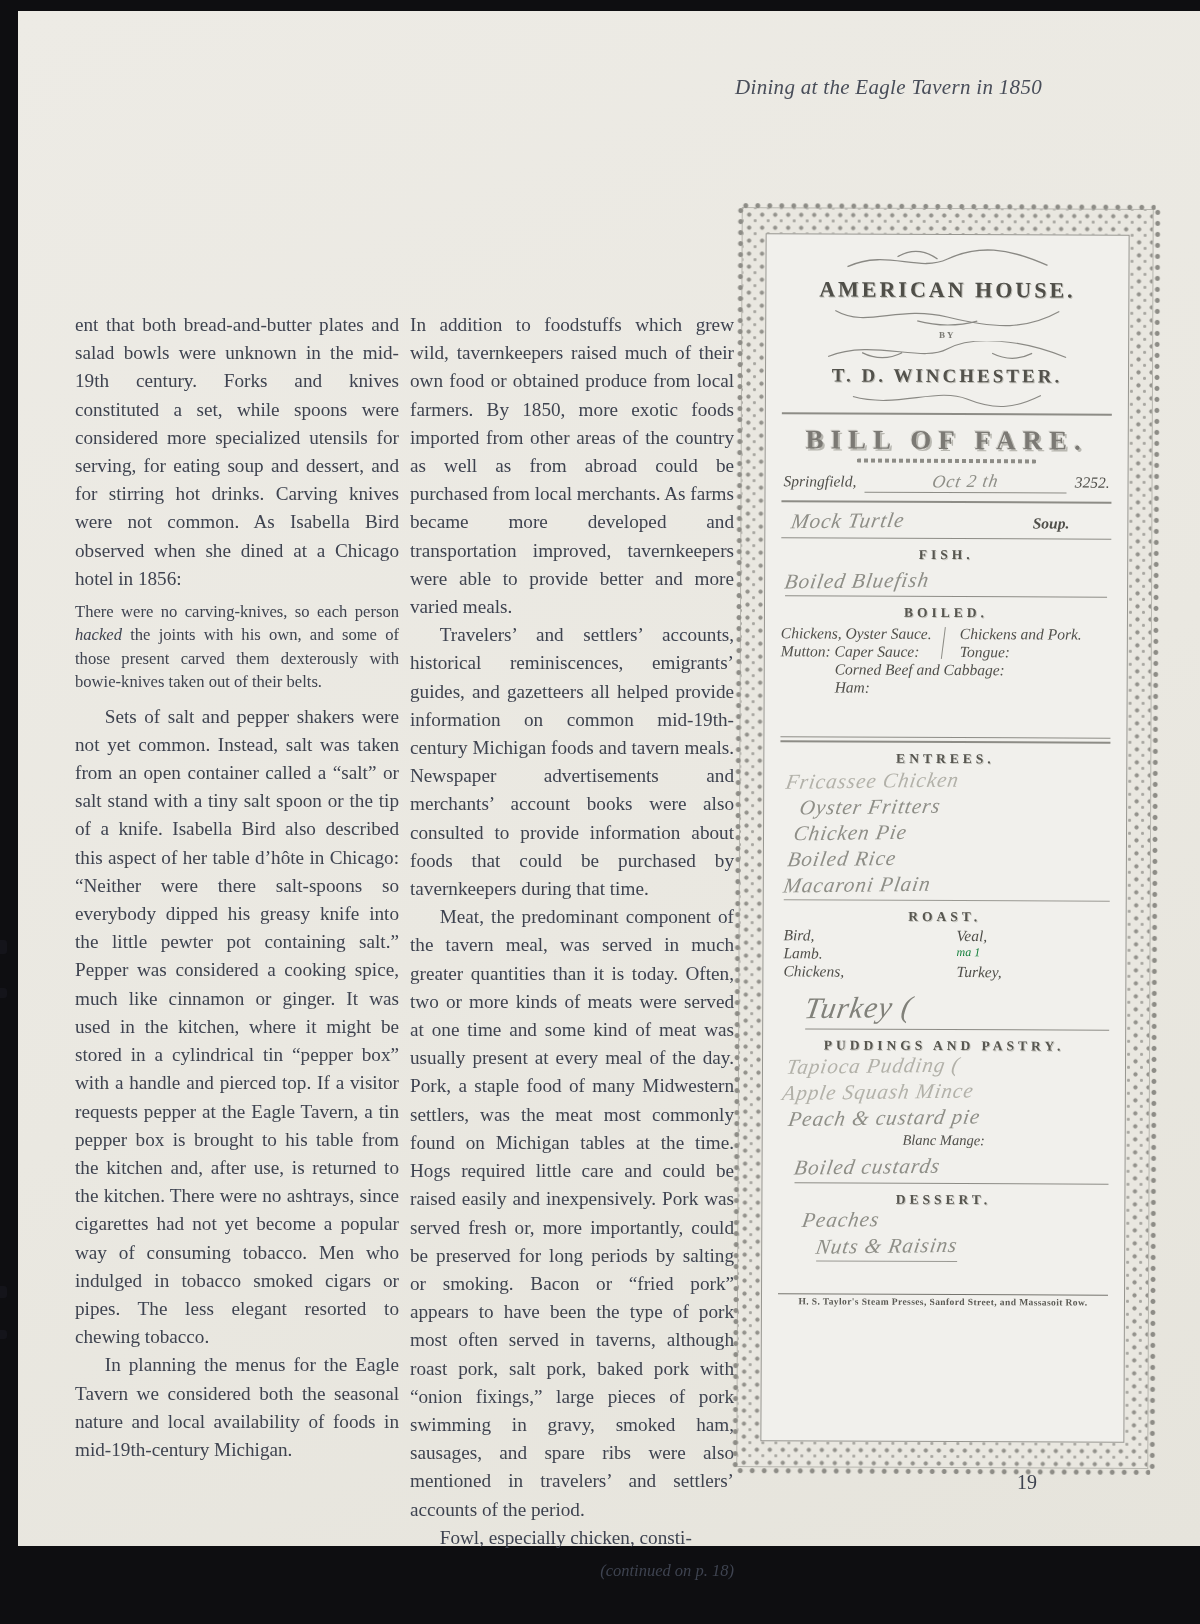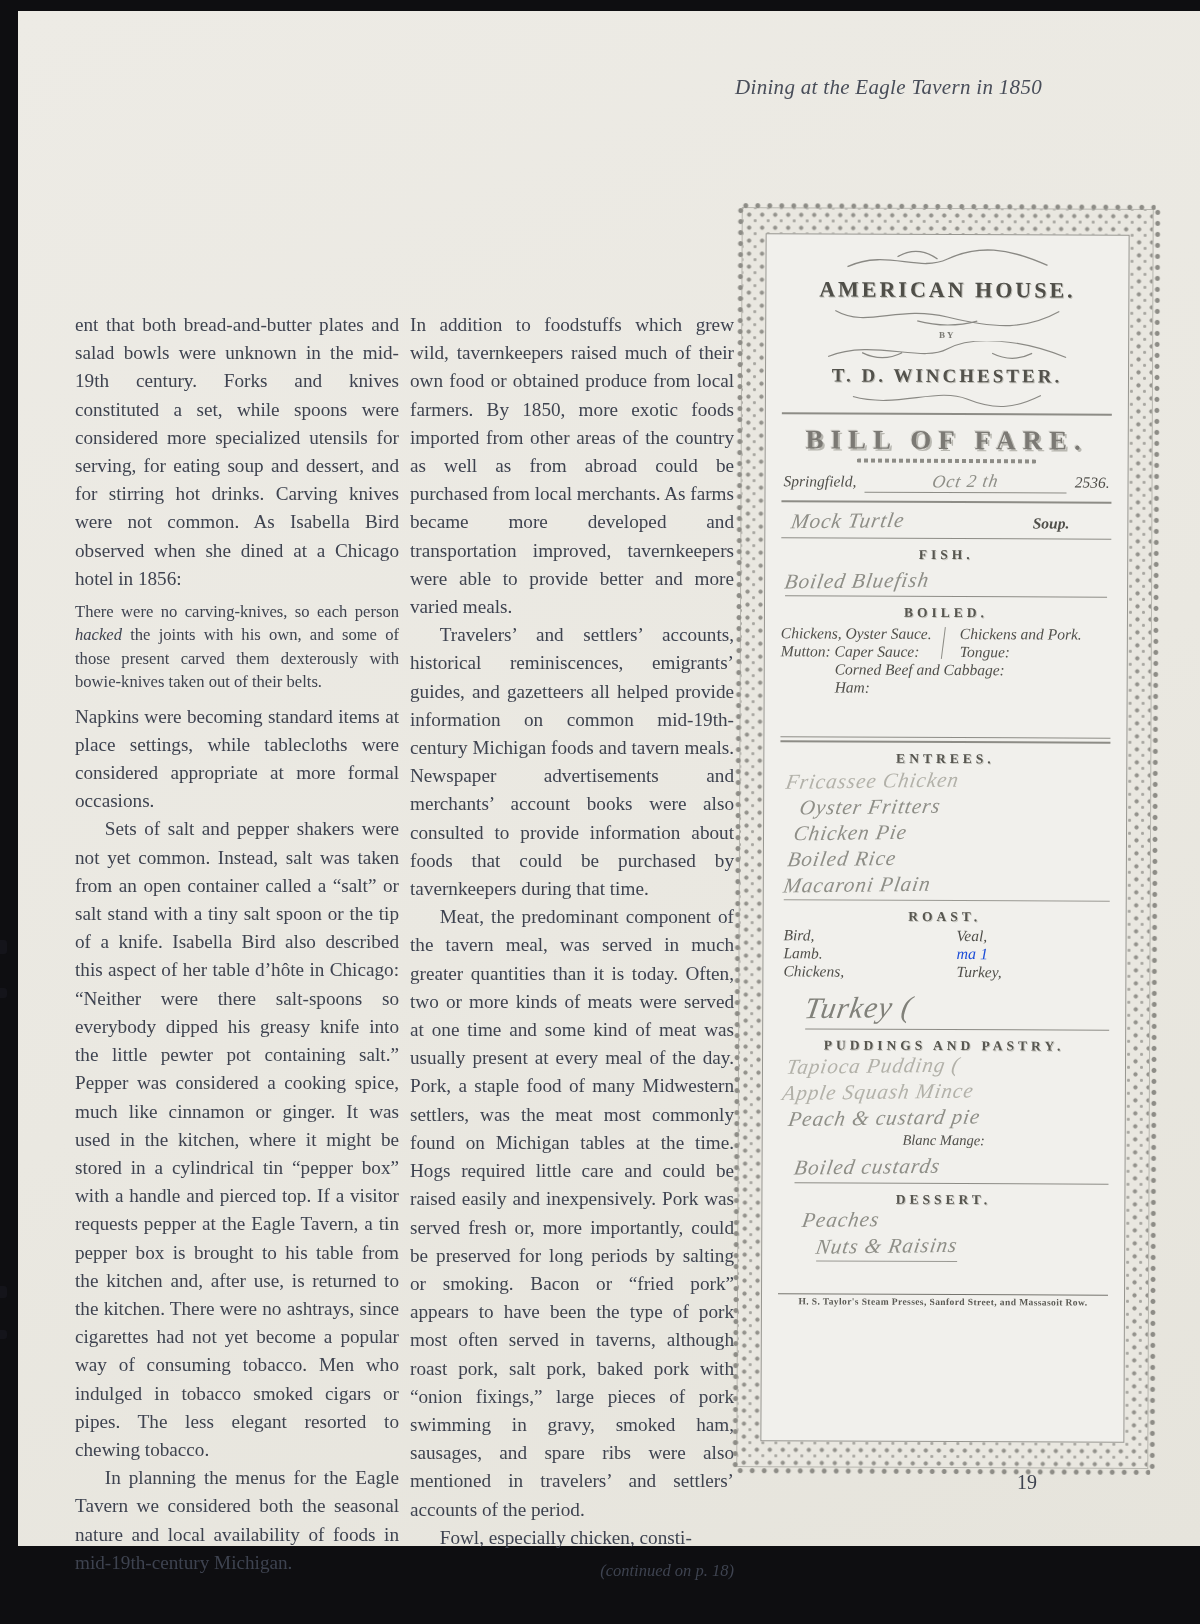--- a/index.html
+++ b/index.html
@@ -159,21 +159,20 @@
 <div class="edge-mark" style="top:1286px; height:12px;"></div>
 <div class="edge-mark" style="top:1330px; height:9px;"></div>
 
 <div class="paper">
 
   <div class="running-header">Dining at the Eagle Tavern in 1850</div>
 
   <div class="col col-left">
     <p class="para">ent that both bread-and-butter plates and salad bowls were unknown in the mid-19th century. Forks and knives constituted a set, while spoons were considered more specialized utensils for serving, for eating soup and dessert, and for stirring hot drinks. Carving knives were not common. As Isabella Bird observed when she dined at a Chicago hotel in 1856:</p>
     <p class="quote"><span>There were no carving-knives, so each person </span><span class="em">hacked</span><span> the joints with his own, and some of those present carved them dexterously with bowie-knives taken out of their belts.</span></p>
-    <p class="para">Napkins were becoming standard items at place settings, while tablecloths were considered appropriate at more formal occasions.</p>
     <p class="para indent">Sets of salt and pepper shakers were not yet common. Instead, salt was taken from an open container called a “salt” or salt stand with a tiny salt spoon or the tip of a knife. Isabella Bird also described this aspect of her table d’hôte in Chicago: “Neither were there salt-spoons so everybody dipped his greasy knife into the little pewter pot containing salt.” Pepper was considered a cooking spice, much like cinnamon or ginger. It was used in the kitchen, where it might be stored in a cylindrical tin “pepper box” with a handle and pierced top. If a visitor requests pepper at the Eagle Tavern, a tin pepper box is brought to his table from the kitchen and, after use, is returned to the kitchen. There were no ashtrays, since cigarettes had not yet become a popular way of consuming tobacco. Men who indulged in tobacco smoked cigars or pipes. The less elegant resorted to chewing tobacco.</p>
     <p class="para indent">In planning the menus for the Eagle Tavern we considered both the seasonal nature and local availability of foods in mid-19th-century Michigan.</p>
   </div>
 
   <div class="col col-mid">
     <p class="para">In addition to foodstuffs which grew wild, tavernkeepers raised much of their own food or obtained produce from local farmers. By 1850, more exotic foods imported from other areas of the country as well as from abroad could be purchased from local merchants. As farms became more developed and transportation improved, tavernkeepers were able to provide better and more varied meals.</p>
     <p class="para indent">Travelers’ and settlers’ accounts, historical reminiscences, emigrants’ guides, and gazetteers all helped provide information on common mid-19th-century Michigan foods and tavern meals. Newspaper advertisements and merchants’ account books were also consulted to provide information about foods that could be purchased by tavernkeepers during that time.</p>
     <p class="para indent">Meat, the predominant component of the tavern meal, was served in much greater quantities than it is today. Often, two or more kinds of meats were served at one time and some kind of meat was usually present at every meal of the day. Pork, a staple food of many Midwestern settlers, was the meat most commonly found on Michigan tables at the time. Hogs required little care and could be raised easily and inexpensively. Pork was served fresh or, more importantly, could be preserved for long periods by salting or smoking. Bacon or “fried pork” appears to have been the type of pork most often served in taverns, although roast pork, salt pork, baked pork with “onion fixings,” large pieces of pork swimming in gravy, smoked ham, sausages, and spare ribs were also mentioned in travelers’ and settlers’ accounts of the period.</p>
     <p class="para indent">Fowl, especially chicken, consti-</p>
     <p class="continued">(continued on p. 18)</p>
@@ -210,21 +209,21 @@
           </svg>
 
         <div class="rule-dbl" style="margin:6px 0 0 0;"></div>
 
         <div class="bill">BILL OF FARE.</div>
         <div class="bill-squiggle"></div>
 
         <div class="place-row">
           <span class="m-script">Springfield,</span>
           <span class="date-slot"><span class="hw hw-md">Oct 2 th</span></span>
-          <span class="m-script">2536.</span>
+          <span class="m-script">3252.</span>
         </div>
 
         <div class="rule-dbl"></div>
 
         <div class="soup-row">
           <span class="hw hw-lg">Mock Turtle</span>
           <span class="m-script soup-label">Soup.</span>
         </div>
         <div class="rule"></div>
 
@@ -252,21 +251,21 @@
           <div class="hw-line"><span class="hw hw-lg">Chicken Pie</span></div>
           <div class="hw-line"><span class="hw hw-lg">Boiled Rice</span></div>
           <div class="hw-line"><span class="hw hw-lg">Macaroni Plain</span></div>
         </div>
 
         <div class="m-heading">ROAST.</div>
         <div class="two-col roast-grid">
           <div class="m-script">Bird,</div>
           <div class="m-script cell-r">Veal,</div>
           <div class="m-script">Lamb.</div>
-          <div class="m-script cell-r hw-faint" style="font-size:16px;color:#1d4ed8;">ma 1</div>
+          <div class="m-script cell-r hw-faint" style="font-size:12px;color:#15803d;">ma 1</div>
           <div class="m-script">Chickens,</div>
           <div class="m-script cell-r">Turkey,</div>
         </div>
         <div class="roast-scrawl"><span class="hw">Turkey (</span></div>
 
         <div class="m-heading">PUDDINGS AND PASTRY.</div>
         <div class="pud-block">
           <div class="hw-line"><span class="hw hw-lg hw-faint">Tapioca Pudding (</span></div>
           <div class="hw-line"><span class="hw hw-lg hw-faint">Apple Squash Mince</span></div>
           <div class="hw-line"><span class="hw hw-lg">Peach &amp; custard pie</span></div>

